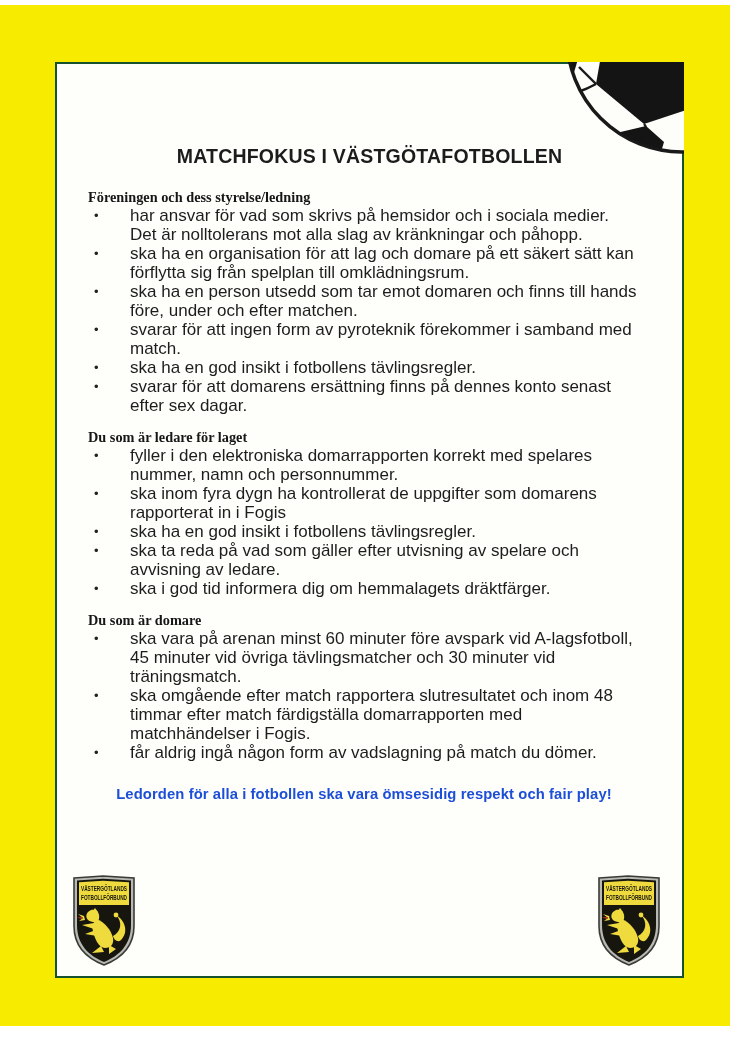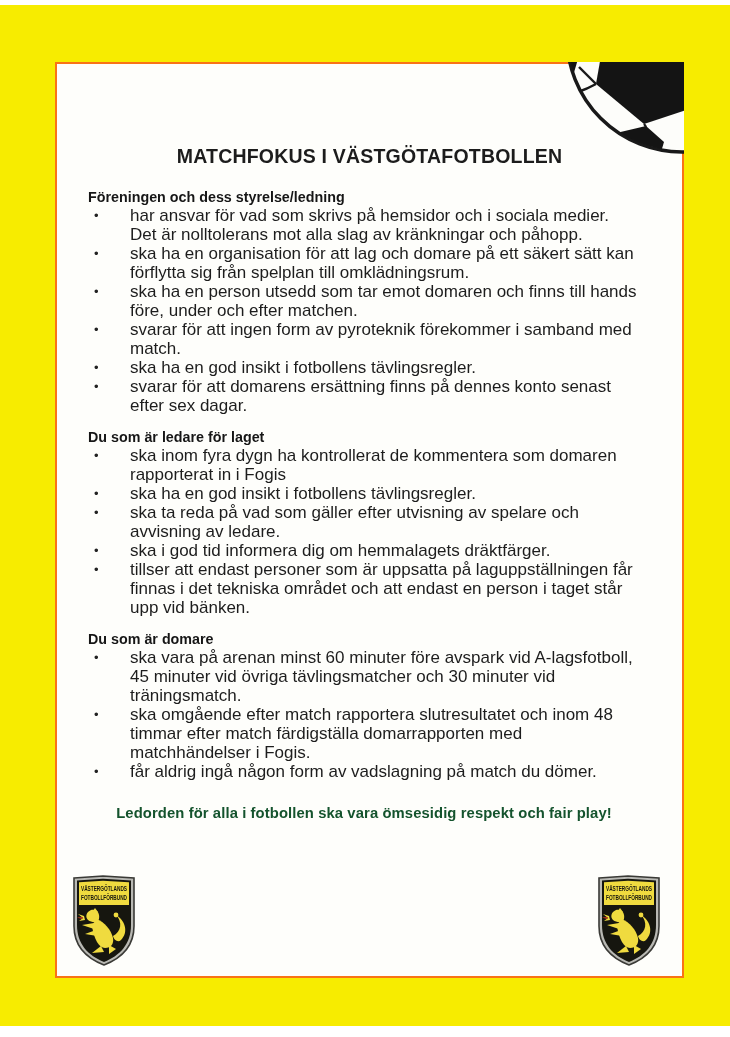--- a/index.html
+++ b/index.html
@@ -7,50 +7,50 @@
     width:730px;height:1037px;position:relative;overflow:hidden;
     background:#ffffff;
     font-family:"Liberation Sans",sans-serif;
   }
   .yellow-mat{
     position:absolute;left:0;right:0;top:5px;bottom:11px;
     background:#f7ec00;
   }
   .page{
     position:absolute;left:55px;top:57px;width:625px;height:912px;
-    background:#fefefb;border:2px solid #f97316;
+    background:#fefefb;border:2px solid #14532d;
   }
   .ball{
     position:absolute;top:-2px;right:-2px;width:132px;height:118px;
   }
   .title{
     margin:81px 0 20px 0;text-align:center;
     font-size:19.5px;font-weight:bold;color:#1c1c1c;letter-spacing:.2px;
   }
   .content{
     padding:0 42px 0 31px;color:#1d1d1d;
   }
   .content h2{
     font-size:14.3px;font-weight:bold;margin:13px 0 0 0;
-    line-height:18px;color:#161616;
+    line-height:18px;color:#161616;font-family:Liberation Serif, serif;
   }
   .content ul{
     list-style:none;margin:0;padding:0;
   }
   .content li{
     position:relative;padding-left:42px;
     font-size:17px;line-height:19px;
   }
   .content li::before{
     content:"\2022";position:absolute;left:6px;top:0;
     font-size:13px;color:#222;
   }
   .motto{
     margin:24px 10px 0 10px;text-align:center;
-    font-size:14.8px;font-weight:bold;color:#14532d;letter-spacing:.1px;
+    font-size:14.8px;font-weight:bold;color:#1d4ed8;letter-spacing:.1px;
   }
   .logo{
     position:absolute;bottom:8px;width:68px;height:94px;
   }
   .logo.left{left:13px;}
   .logo.right{right:19px;}
 </style>
 </head>
 <body>
 
@@ -83,25 +83,25 @@
         <li>har ansvar för vad som skrivs på hemsidor och i sociala medier. Det är nolltolerans mot alla slag av kränkningar och påhopp.</li>
         <li>ska ha en organisation för att lag och domare  på ett säkert sätt kan förflytta sig från spelplan till omklädningsrum.</li>
         <li>ska ha en person utsedd som tar emot domaren och finns till hands före, under och efter matchen.</li>
         <li>svarar för att ingen form av pyroteknik förekommer i samband med match.</li>
         <li>ska ha en god insikt i fotbollens tävlingsregler.</li>
         <li>svarar för att domarens ersättning finns på dennes konto senast efter sex dagar.</li>
       </ul>
 
       <h2>Du som är ledare för laget</h2>
       <ul>
-        <li>ska inom fyra dygn ha kontrollerat de kommentera som domaren rapporterat in i Fogis</li>
+        <li>fyller i den elektroniska domarrapporten korrekt med spelares nummer, namn och personnummer.</li>
+        <li>ska inom fyra dygn ha kontrollerat de uppgifter som domarens rapporterat in i Fogis</li>
         <li>ska ha en god insikt i fotbollens tävlingsregler.</li>
         <li>ska ta reda på vad som gäller efter utvisning av spelare och avvisning av ledare.</li>
         <li>ska i god tid informera dig om hemmalagets dräktfärger.</li>
-        <li>tillser att endast personer som är uppsatta på laguppställningen får finnas i det tekniska området och att endast en person i taget står upp vid bänken.</li>
       </ul>
 
 
       <h2>Du som är domare</h2>
       <ul>
         <li>ska vara på arenan minst 60 minuter före avspark vid A-lagsfotboll, 45 minuter vid övriga tävlingsmatcher  och 30 minuter vid träningsmatch.</li>
         <li>ska omgående efter match rapportera slutresultatet och inom 48 timmar efter match färdigställa domarrapporten med matchhändelser i Fogis.</li>
         <li>får aldrig ingå någon form av vadslagning på match du dömer.</li>
       </ul>
 

